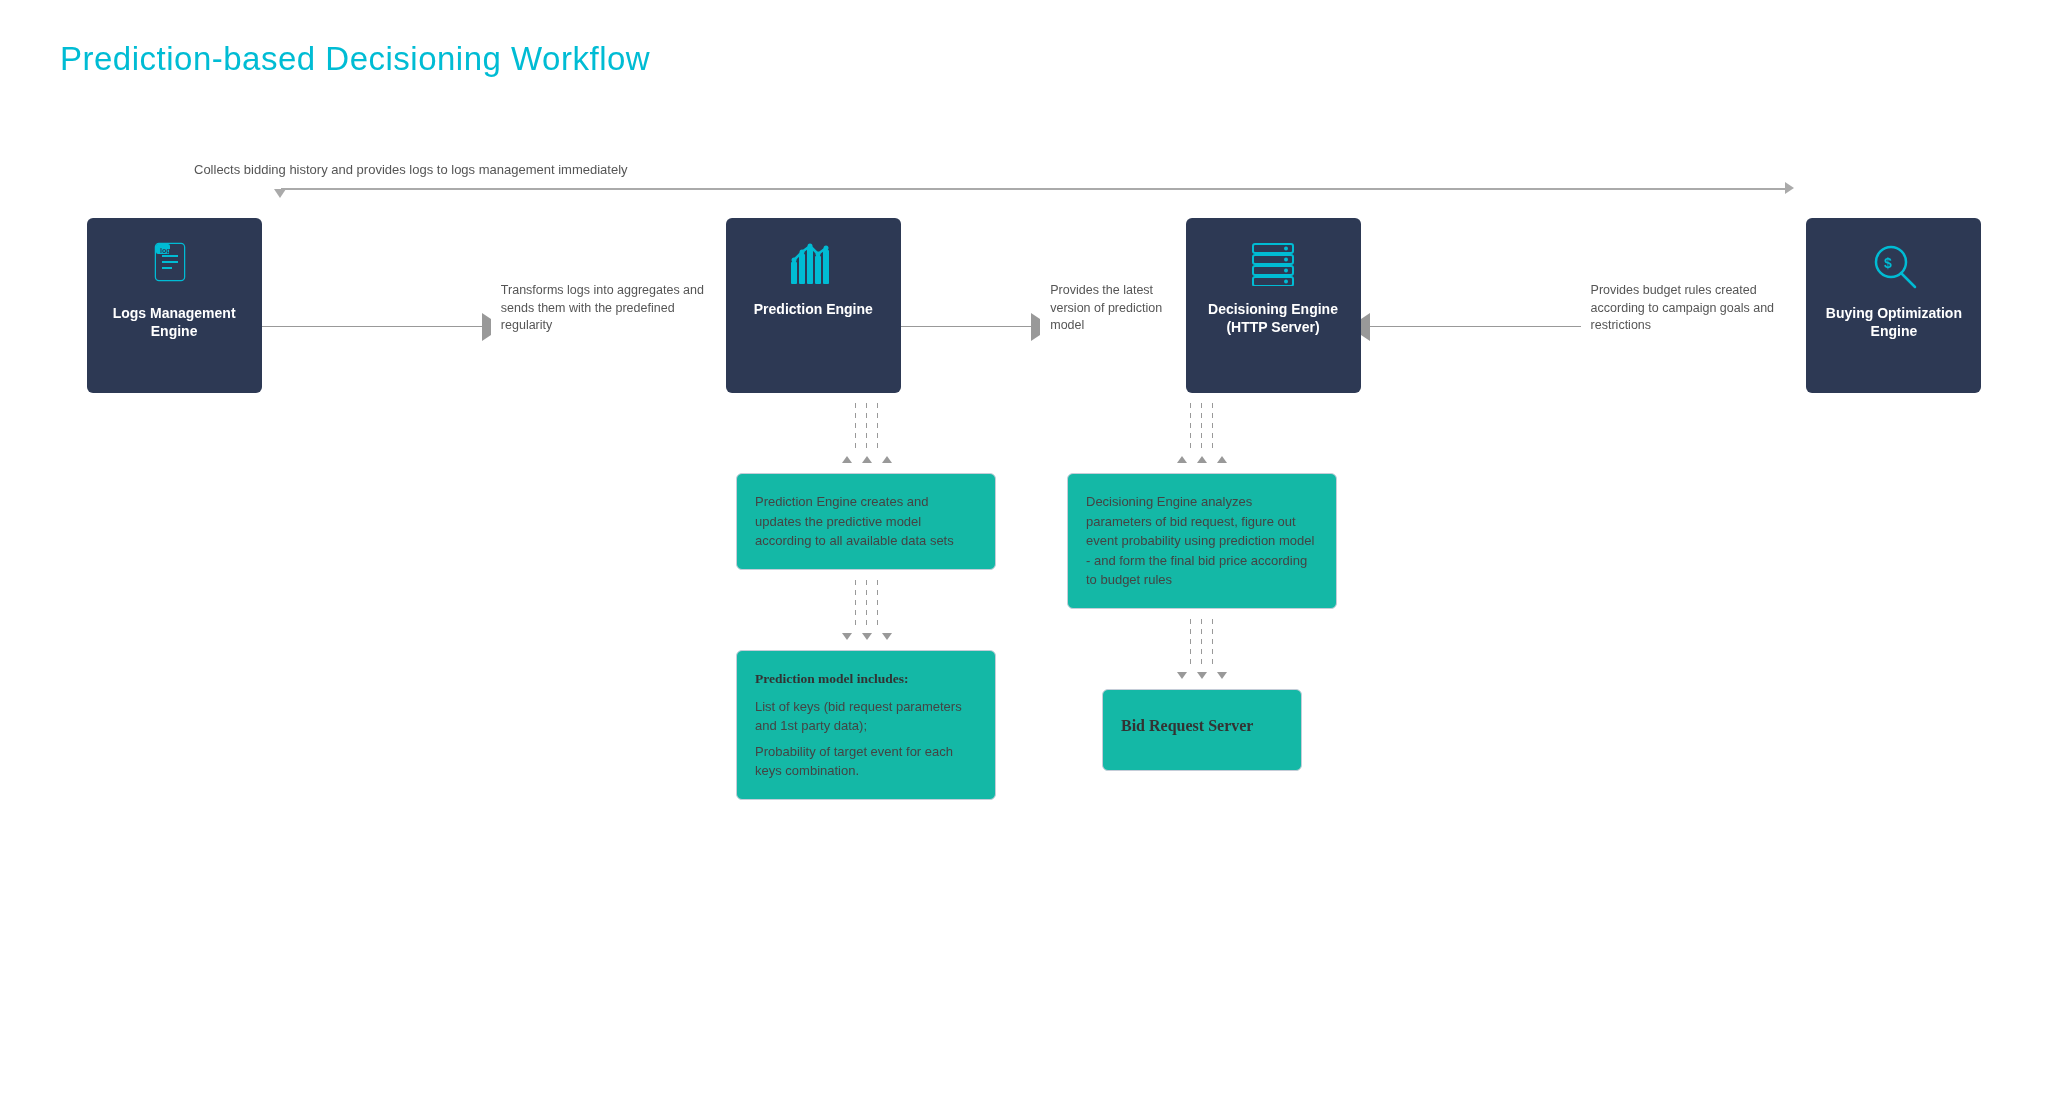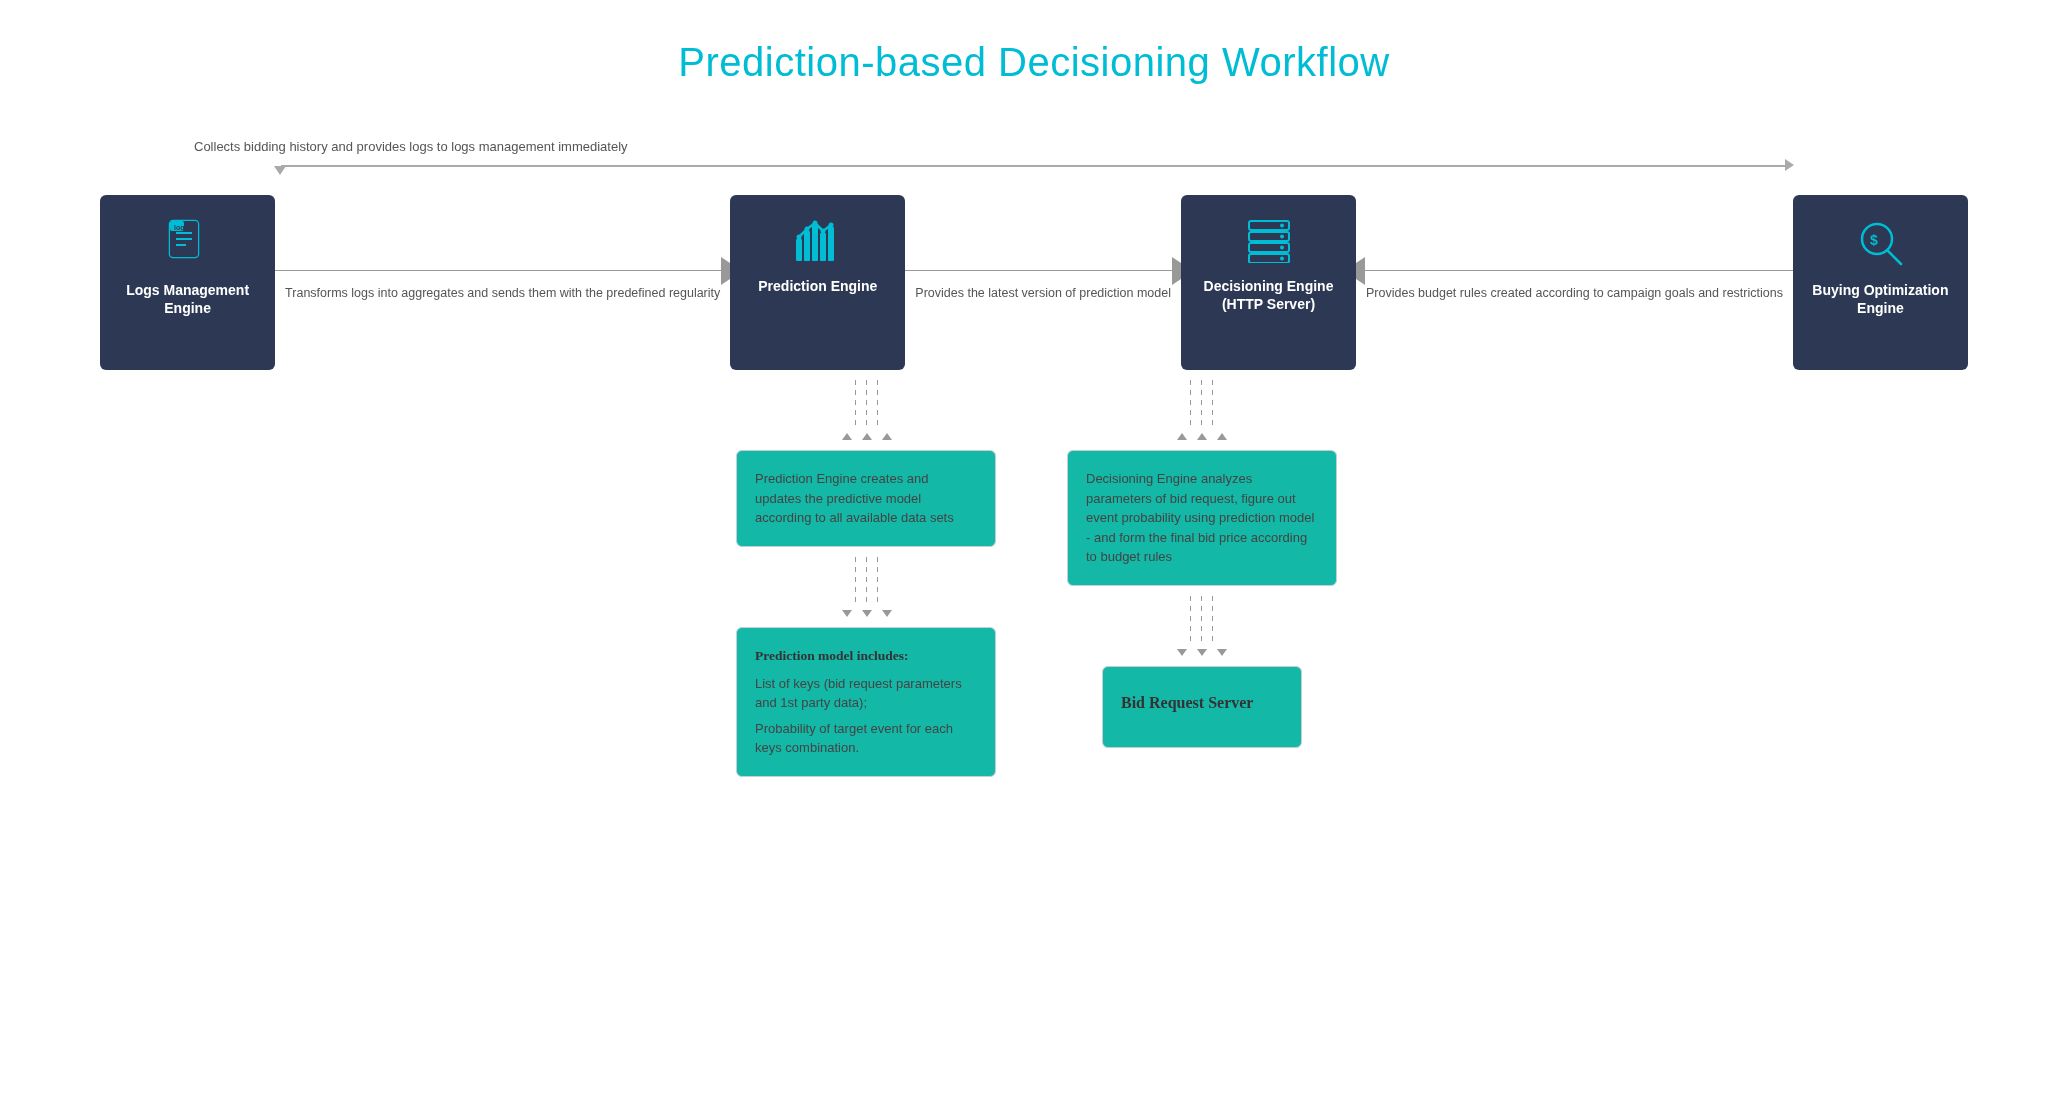--- a/index.html
+++ b/index.html
@@ -13,25 +13,25 @@
       align-items: center;
       justify-content: center;
     }
     .diagram-container {
       width: 2068px;
       min-height: 1112px;
       padding: 40px 60px;
       position: relative;
     }
     .page-title {
-      text-align: center;
-      font-size: 40px;
+      text-align: left;
+      font-size: 33px;
       font-weight: 400;
       color: #00bcd4;
-      margin-bottom: 50px;
+      margin-bottom: 80px;
       letter-spacing: 0.5px;
     }
     
     .engine-box {
       background: #2d3954;
       color: #fff;
       border-radius: 6px;
       padding: 24px 18px;
       width: 175px;
       min-height: 175px;
@@ -174,21 +174,21 @@
     }
     
     .row-area {
       display: flex;
       align-items: center;
       justify-content: center;
       gap: 0;
     }
     .row-connector {
       display: flex;
-      flex-direction: column;
+      flex-direction: row;
       align-items: flex-end;
       min-width: 160px;
       flex-shrink: 0;
     }
     .rc-arrow {
       display: flex;
       align-items: center;
       width: 100%;
     }
     .rc-text {

